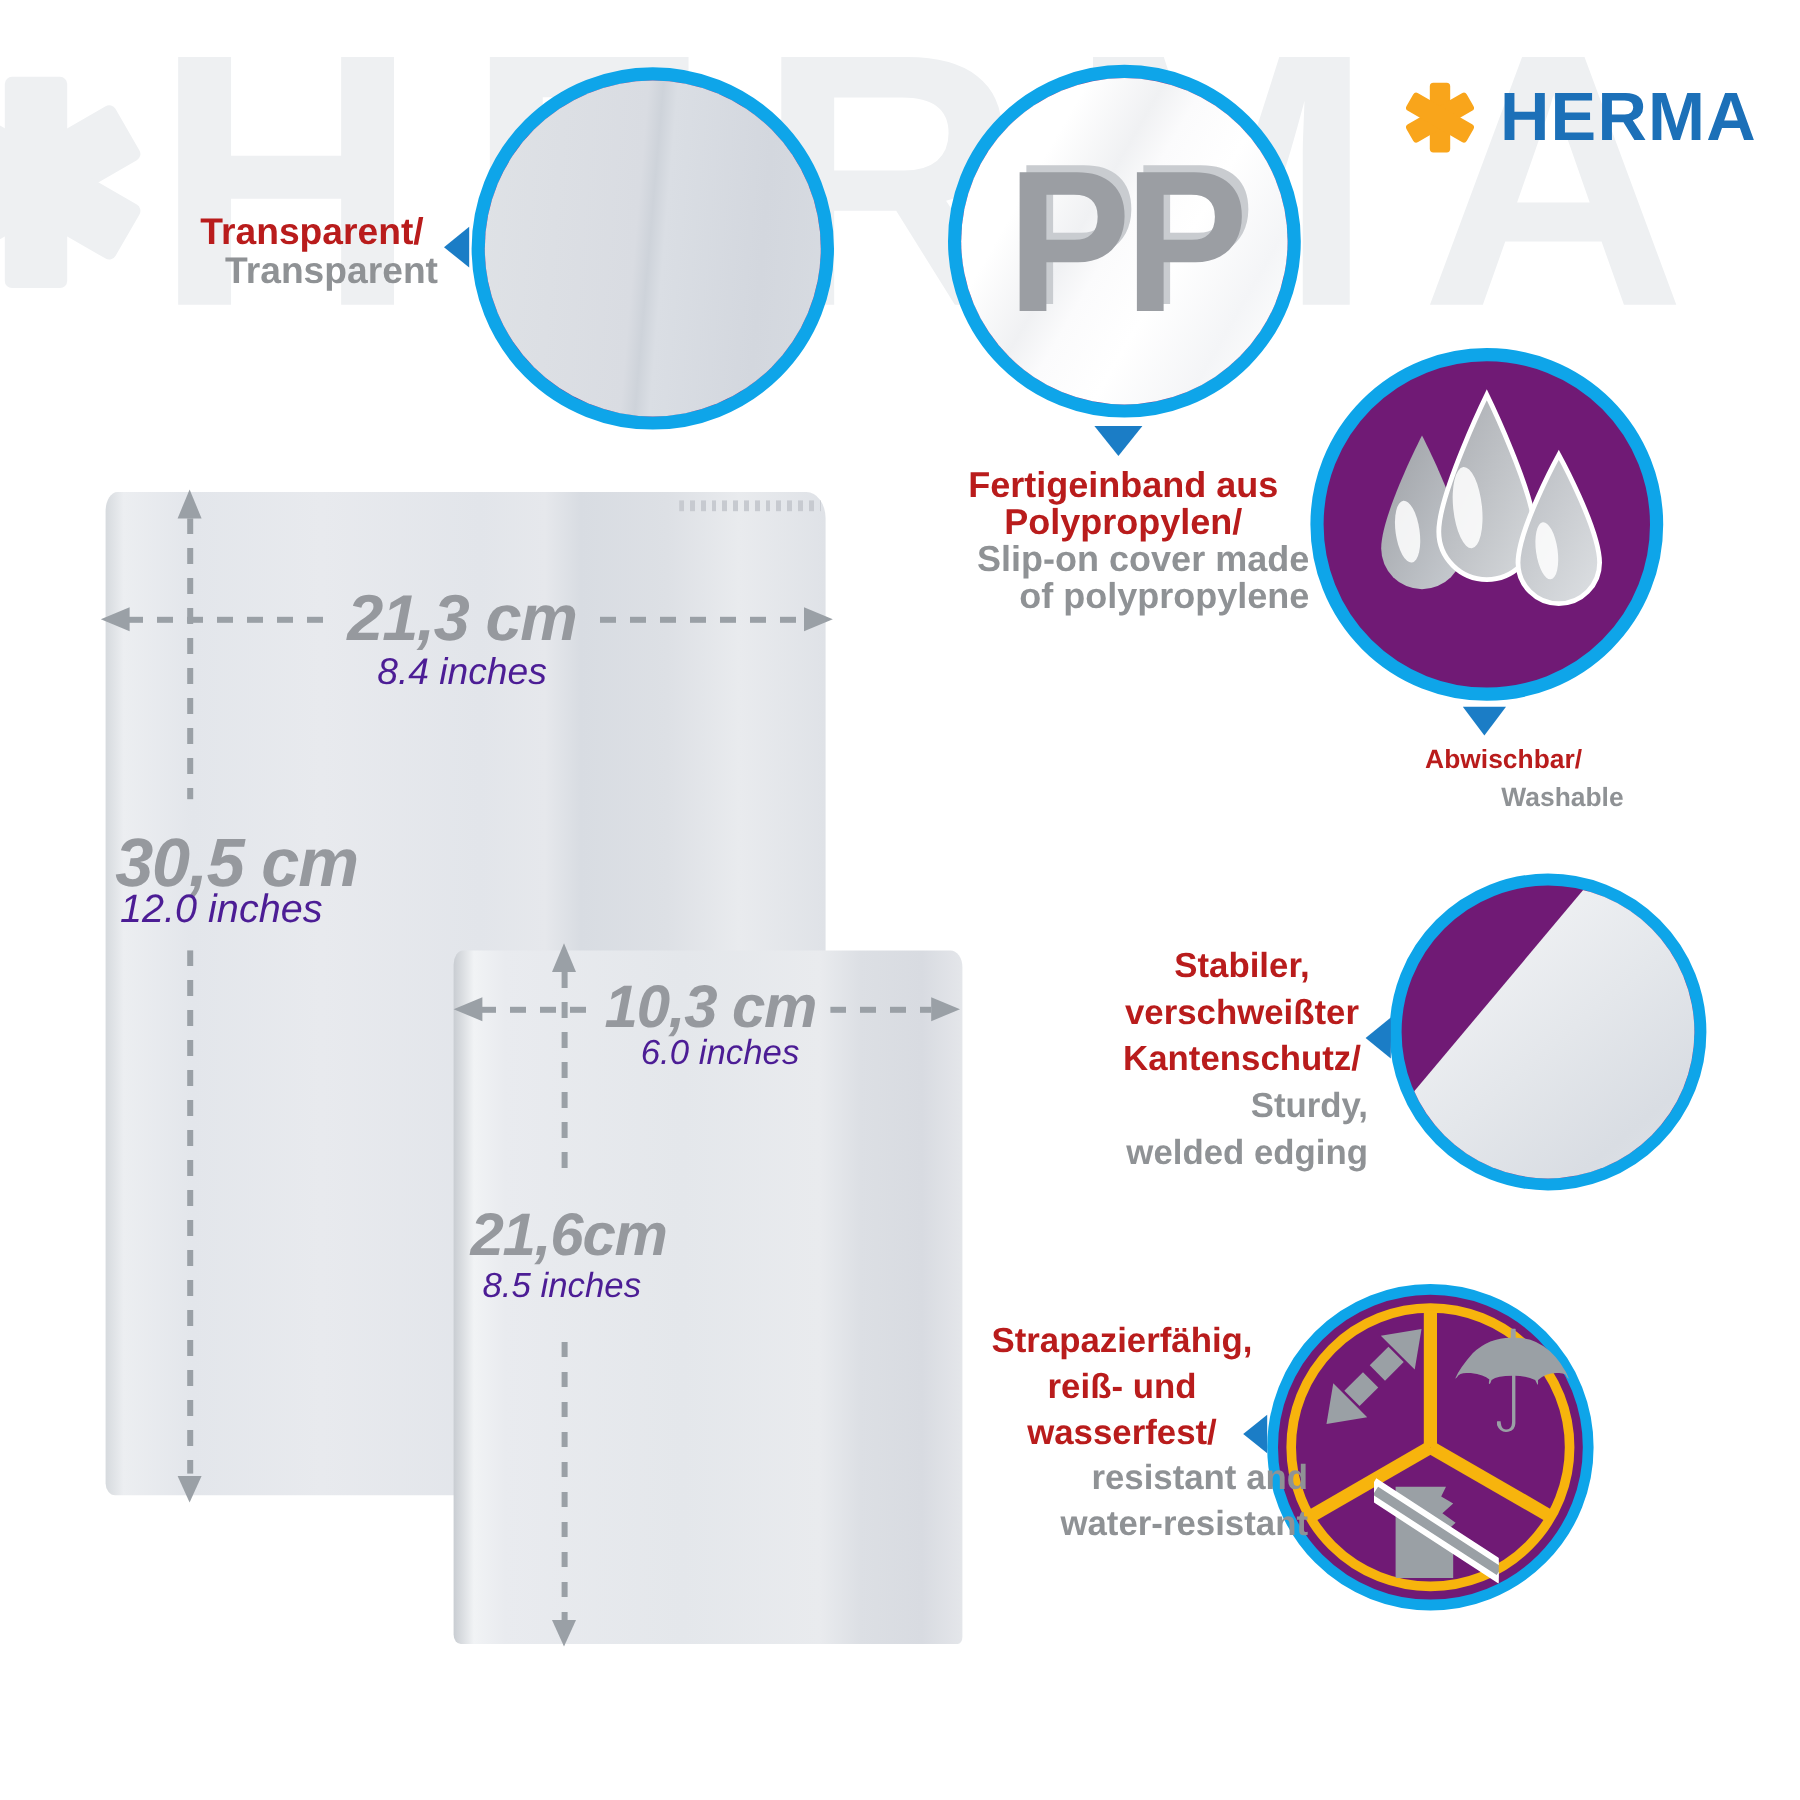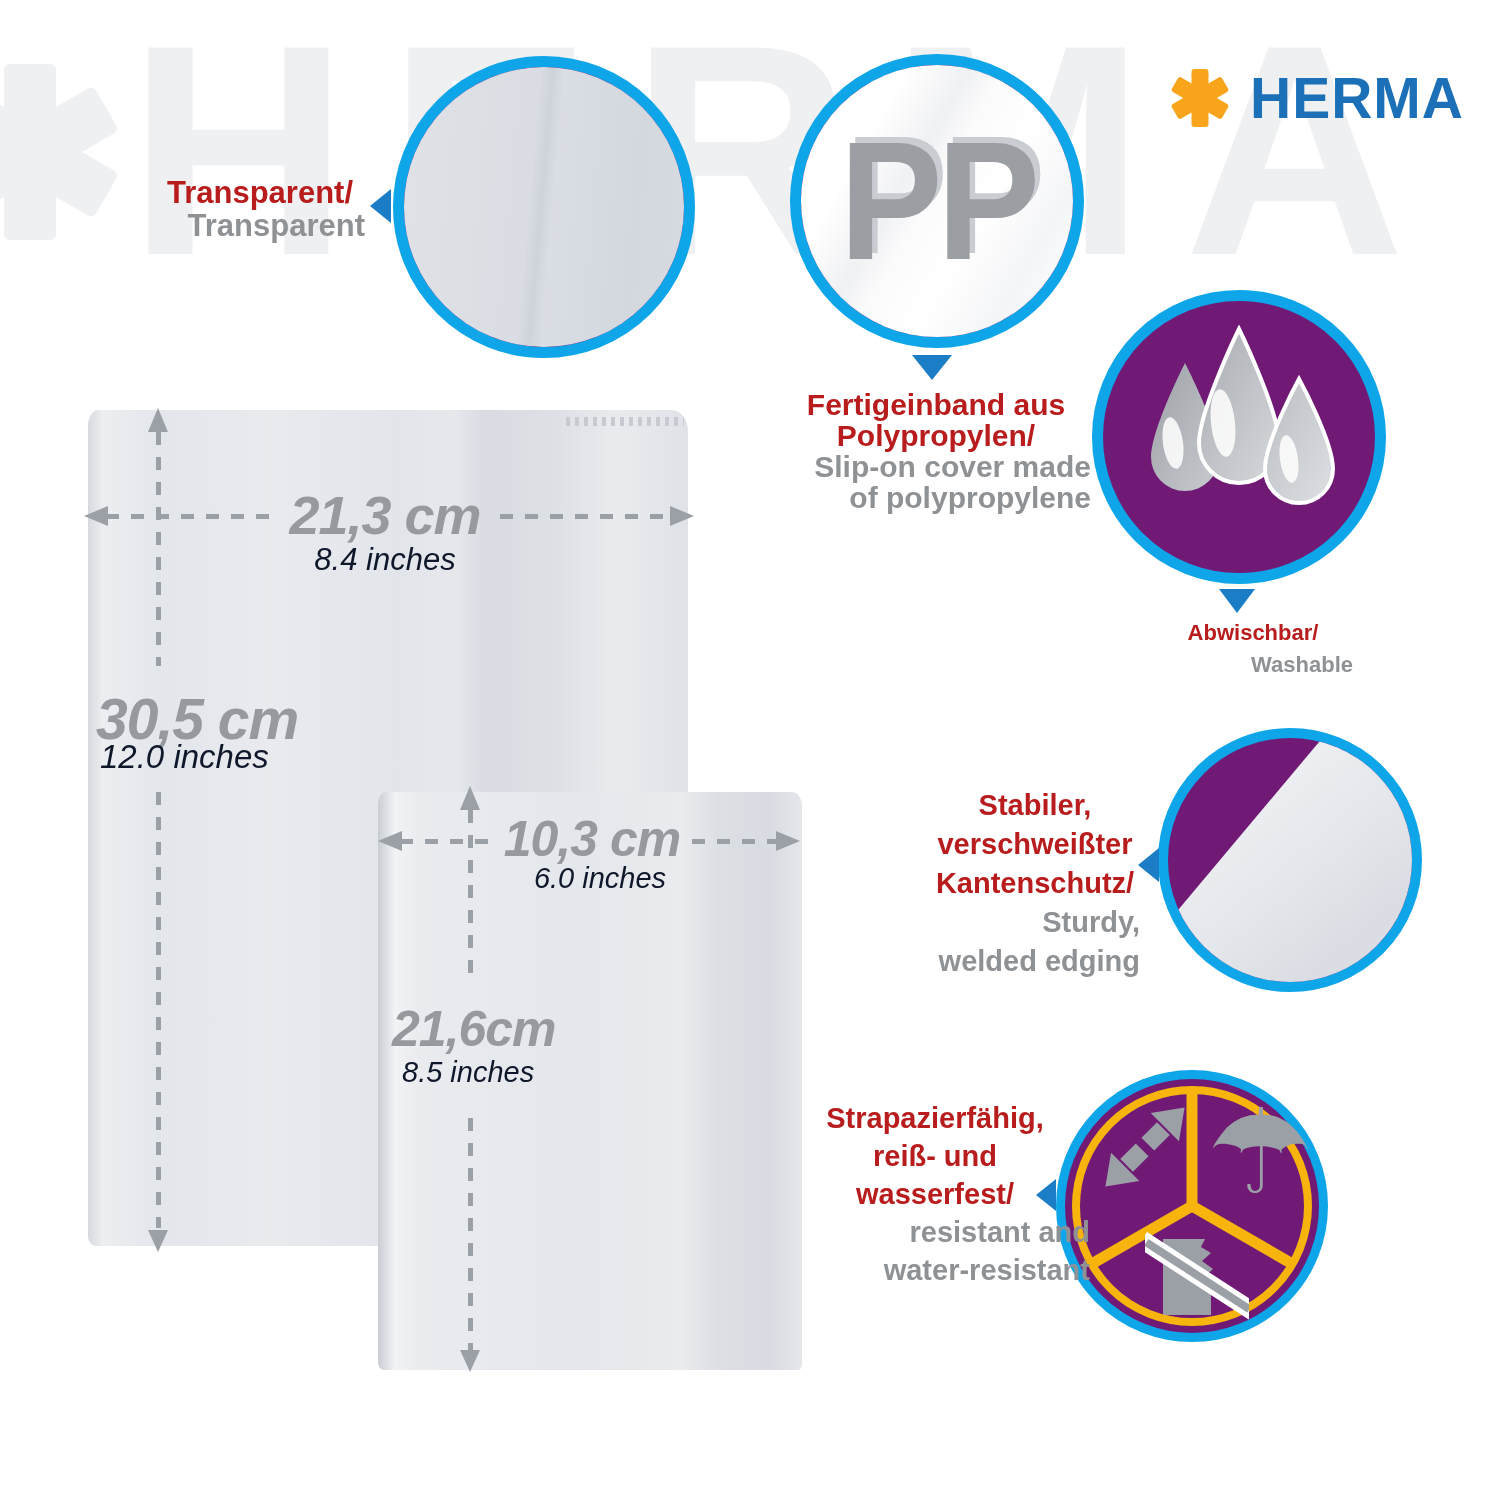--- a/index.html
+++ b/index.html
@@ -44,21 +44,21 @@
   .dim{z-index:3;}
   .hdash{height:5px;background:repeating-linear-gradient(90deg,#9aa0a6 0 13px,transparent 13px 25px);}
   .vdash{width:5px;background:repeating-linear-gradient(180deg,#9aa0a6 0 13px,transparent 13px 25px);}
   .ah{width:0;height:0;}
   .ah-left{border-top:10px solid transparent;border-bottom:10px solid transparent;border-right:24px solid #9aa0a6;}
   .ah-right{border-top:10px solid transparent;border-bottom:10px solid transparent;border-left:24px solid #9aa0a6;}
   .ah-up{border-left:10px solid transparent;border-right:10px solid transparent;border-bottom:24px solid #9aa0a6;}
   .ah-down{border-left:10px solid transparent;border-right:10px solid transparent;border-top:22px solid #9aa0a6;}
 
   .dim-cm{font-style:italic;font-weight:bold;color:#96999e;letter-spacing:-1px;white-space:nowrap;z-index:3;}
-  .dim-in{font-style:italic;font-weight:normal;color:#0f172a;white-space:nowrap;z-index:3;}
+  .dim-in{font-style:italic;font-weight:normal;color:#4c1d95;white-space:nowrap;z-index:3;}
   .ta-c{text-align:center;}
 
   
   .ring{border-radius:50%;background:#701a75;border:11px solid #0ea5e9;box-sizing:content-box;z-index:4;}
   .ring-inner{position:absolute;inset:0;border-radius:50%;overflow:hidden;}
 
   .c-transparent{left:393px;top:56px;width:280px;height:280px;}
   .c-transparent .ring-inner{background:linear-gradient(95deg,#dfe2e6 0%,#d9dce2 45%,#ced3da 49%,#dadee4 53%,#d3d7de 80%,#d7dbe1 100%);}
 
   .c-pp{left:790px;top:54px;width:272px;height:272px;}

